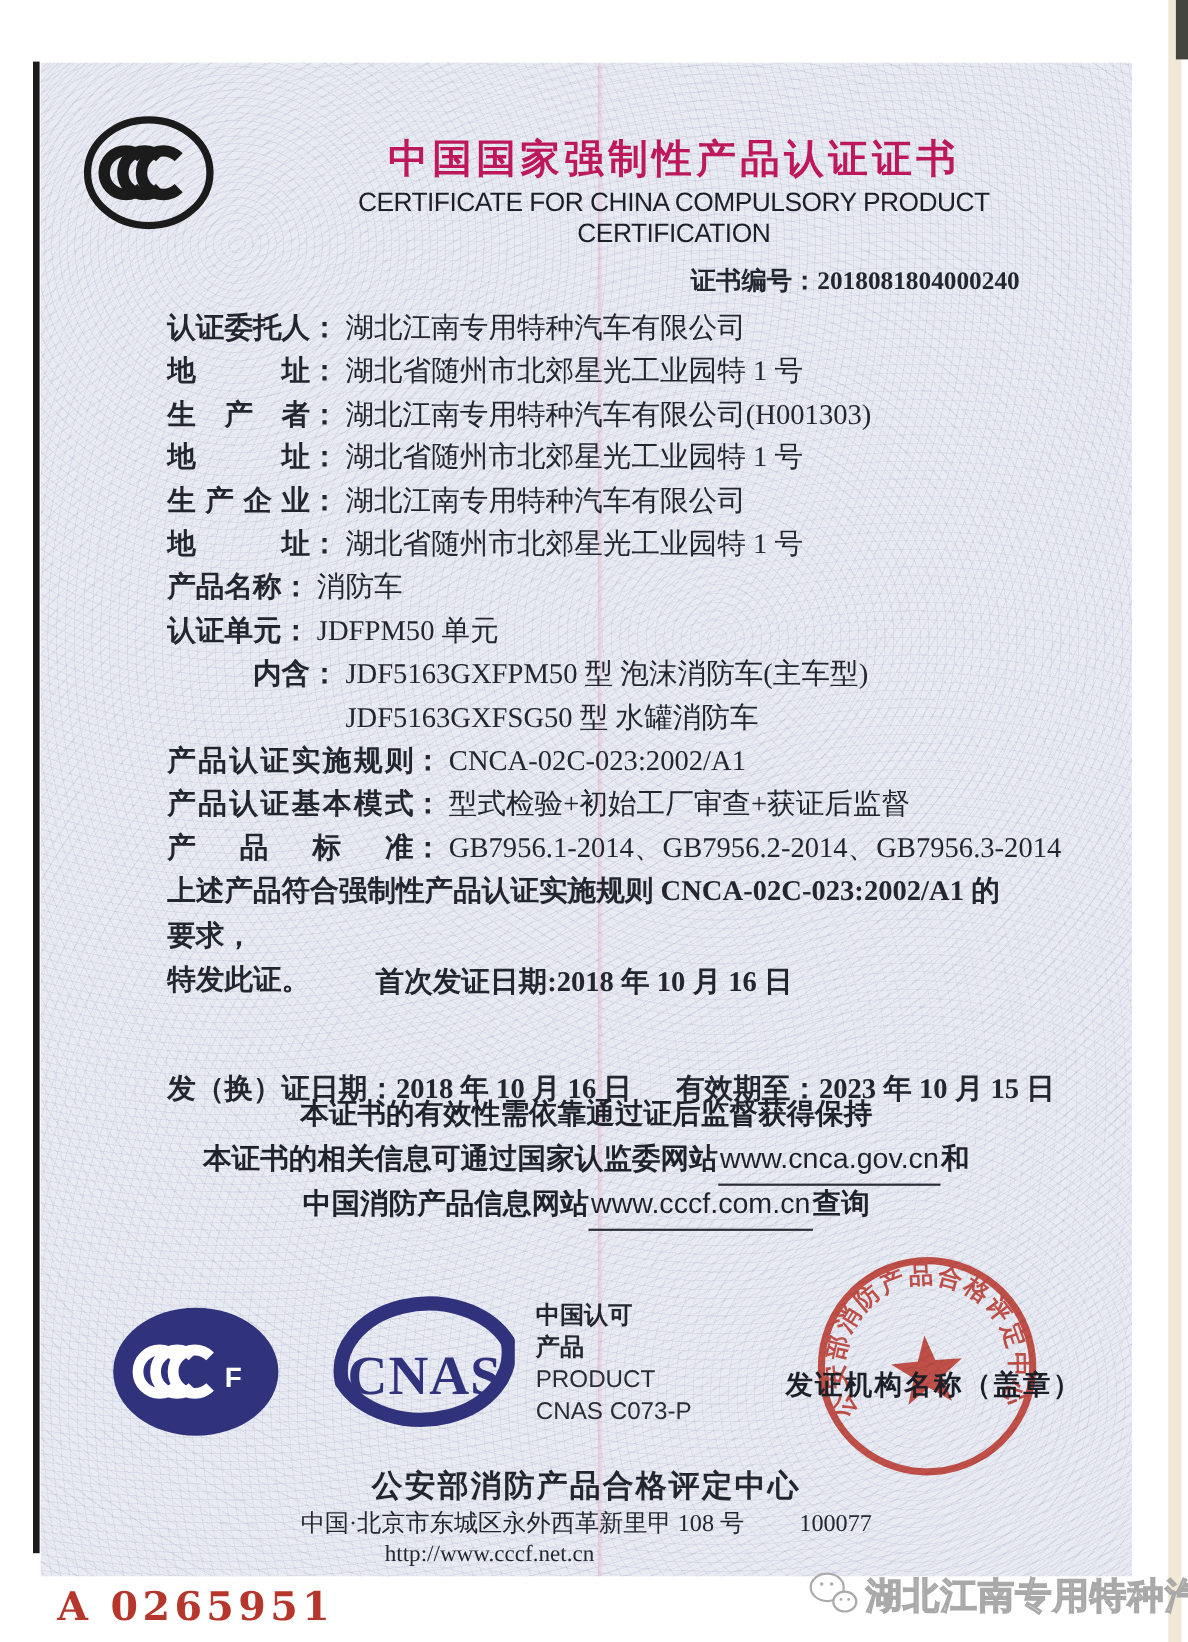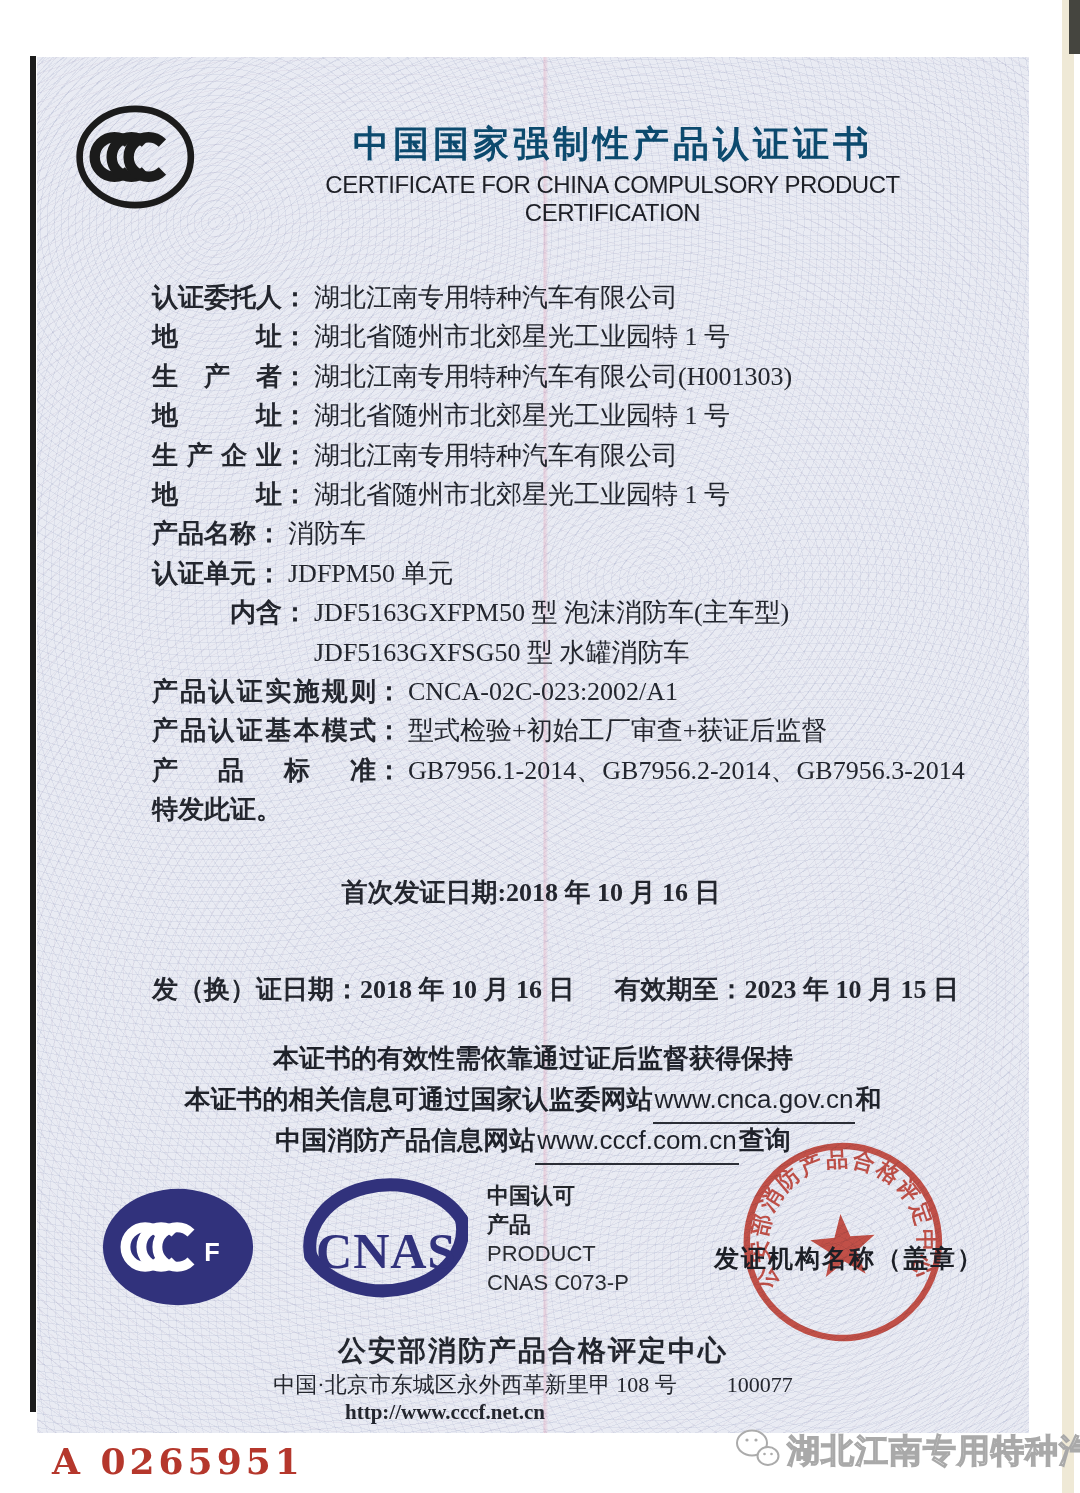--- a/index.html
+++ b/index.html
@@ -23,21 +23,21 @@
       linear-gradient(90deg, transparent 0, transparent 506px, rgba(225,120,150,0.25) 507px, rgba(225,120,150,0.10) 510px, transparent 511px),
       repeating-radial-gradient(circle at 18% 12%, rgba(106,118,166,0.11) 0 1px, transparent 1px 7px),
       repeating-radial-gradient(circle at 62% 38%, rgba(106,118,166,0.10) 0 1px, transparent 1px 8px),
       repeating-radial-gradient(circle at 35% 68%, rgba(150,118,160,0.08) 0 1px, transparent 1px 9px),
       repeating-radial-gradient(circle at 80% 88%, rgba(106,118,166,0.09) 0 1px, transparent 1px 8px);
   }
 
   .ccc-logo { position:absolute; left:73px; top:101px; }
   .title-cn {
     position:absolute; left:253px; top:120px; width:720px; text-align:center;
-    font-size:36px; font-weight:bold; letter-spacing:4px; color:#0c4a6e;
+    font-size:36px; font-weight:bold; letter-spacing:4px; color:#be185d;
   }
   .title-en {
     position:absolute; left:240px; top:171px; width:745px; text-align:center;
     font-family:"Liberation Sans","DejaVu Sans",sans-serif;
     font-size:24px; letter-spacing:-0.5px; color:#1d1f26;
   }
   .cert-no {
     position:absolute; left:628px; top:240px; font-size:23px; font-weight:600;
     white-space:nowrap;
   }
@@ -54,38 +54,38 @@
   .cont .lbl { width:78px; }
   .colon { font-weight:bold; }
   .val { margin-left:6px;margin-top:48px; }
 
   .statement { position:absolute; left:152px; top:790px; width:780px; font-size:26px; font-weight:600; line-height:40.5px; }
 
   .date-first  { position:absolute; left:37px; top:875px; width:988px; text-align:center; font-size:26px; font-weight:bold; }
   .date-reissue{ position:absolute; left:152px; top:972px; font-size:26px; font-weight:bold; white-space:nowrap; }
   .date-reissue .gap { display:inline-block; width:40px; }
 
-  .notice { position:absolute; left:37px; top:1038px; width:992px; text-align:center; font-size:26px; font-weight:bold; line-height:41px; color:#1f222a; }
+  .notice { position:absolute; left:37px; top:992px; width:992px; text-align:center; font-size:26px; font-weight:bold; line-height:41px; color:#1f222a; }
   .notice .url { font-family:"Liberation Sans","DejaVu Sans",sans-serif; font-weight:normal; border-bottom:2px solid #2b2e36; padding:0 2px 8px 2px; }
 
   .cccf-logo { position:absolute; left:98px; top:1186px; }
   .cnas-logo { position:absolute; left:296px; top:1170px; }
   .accreditation {
     position:absolute; left:487px; top:1181px; font-size:22px; line-height:29px;
     color:#23262c; font-weight:bold;
   }
   .accreditation .en { font-family:"Liberation Sans","DejaVu Sans",sans-serif; font-weight:normal; color:#2a2d33; }
 
   .stamp { position:absolute; left:737px; top:1136px; mix-blend-mode:multiply; opacity:0.9; transform:rotate(-5deg); }
   .issuer-label { position:absolute; left:714px; top:1242px; font-size:25px; font-weight:600; letter-spacing:2px; color:#1c1f26; white-space:nowrap; }
 
   .footer-org { position:absolute; left:37px; top:1332px; width:992px; text-align:center; font-size:28px; font-weight:bold; letter-spacing:2px; }
   .footer-address { position:absolute; left:37px; top:1370px; width:992px; text-align:center; font-size:22px; }
   .footer-address .pc { display:inline-block; margin-left:50px;text-align:right; }
-  .footer-url { position:absolute; left:37px; top:1400px; width:816px; text-align:center; font-size:21px;font-weight:bold; }
+  .footer-url { position:absolute; left:37px; top:1400px; width:816px; text-align:center; font-size:21px; }
 
   .serial { position:absolute; left:52px; top:1440px; font-size:36px; letter-spacing:4px; font-weight:600; color:#b5372c; font-family:"DejaVu Serif","Liberation Serif",serif; }
 
   .watermark { position:absolute; left:733px; top:1428px; display:flex; align-items:center; gap:6px; }
   .watermark .wm-text {
     font-family:"Liberation Sans","DejaVu Sans",sans-serif; font-size:33px; font-weight:bold;
     color:#fdfdfd; -webkit-text-stroke:1.2px #a9a9a9; letter-spacing:1px; white-space:nowrap;
   }
 </style>
 </head>
@@ -103,38 +103,40 @@
       <ellipse cx="66" cy="58" rx="59" ry="51" fill="none" stroke="#1b1b1b" stroke-width="7"></ellipse>
       <path d="M58.85 43.15 A 21 21 0 1 0 58.85 72.85" fill="none" stroke="#1b1b1b" stroke-width="11"></path>
       <path d="M76.85 43.15 A 21 21 0 1 0 76.85 72.85" fill="none" stroke="#1b1b1b" stroke-width="11"></path>
       <path d="M94.85 43.15 A 21 21 0 1 0 94.85 72.85" fill="none" stroke="#1b1b1b" stroke-width="11"></path>
     </svg>
   </div>
 
   <div class="title-cn">中国国家强制性产品认证证书</div>
   <div class="title-en">CERTIFICATE FOR CHINA COMPULSORY PRODUCT CERTIFICATION</div>
 
+  <div class="cert-no"><span>证书编号：</span><span>2018081804000240</span></div>
 
   <div class="fields">
     <div class="row std"><span class="lbl">认证委托人</span><span class="colon">：</span><span class="val">湖北江南专用特种汽车有限公司</span></div>
     <div class="row std"><span class="lbl">地址</span><span class="colon">：</span><span class="val">湖北省随州市北郊星光工业园特 1 号</span></div>
     <div class="row std"><span class="lbl">生产者</span><span class="colon">：</span><span class="val">湖北江南专用特种汽车有限公司(H001303)</span></div>
     <div class="row std"><span class="lbl">地址</span><span class="colon">：</span><span class="val">湖北省随州市北郊星光工业园特 1 号</span></div>
     <div class="row std"><span class="lbl">生产企业</span><span class="colon">：</span><span class="val">湖北江南专用特种汽车有限公司</span></div>
     <div class="row std"><span class="lbl">地址</span><span class="colon">：</span><span class="val">湖北省随州市北郊星光工业园特 1 号</span></div>
     <div class="row tight"><span class="lbl">产品名称</span><span class="colon">：</span><span class="val">消防车</span></div>
     <div class="row tight"><span class="lbl">认证单元</span><span class="colon">：</span><span class="val">JDFPM50 单元</span></div>
     <div class="row inner"><span class="lbl">内含</span><span class="colon">：</span><span class="val">JDF5163GXFPM50 型 泡沫消防车(主车型)</span></div>
     <div class="row cont"><span class="lbl"></span><span class="colon"></span><span class="val">JDF5163GXFSG50 型 水罐消防车</span></div>
     <div class="row wide"><span class="lbl">产品认证实施规则</span><span class="colon">：</span><span class="val">CNCA-02C-023:2002/A1</span></div>
     <div class="row wide"><span class="lbl">产品认证基本模式</span><span class="colon">：</span><span class="val">型式检验+初始工厂审查+获证后监督</span></div>
     <div class="row wide"><span class="lbl">产品标准</span><span class="colon">：</span><span class="val">GB7956.1-2014、GB7956.2-2014、GB7956.3-2014</span></div>
   </div>
 
   <div class="statement">
+    <div>上述产品符合强制性产品认证实施规则 CNCA-02C-023:2002/A1 的要求，</div>
     <div>特发此证。</div>
   </div>
 
   <div class="date-first">首次发证日期:2018 年 10 月 16 日</div>
   <div class="date-reissue"><span>发（换）证日期：2018 年 10 月 16 日</span><span class="gap"></span><span>有效期至：2023 年 10 月 15 日</span></div>
 
   <div class="notice">
     <div>本证书的有效性需依靠通过证后监督获得保持</div>
     <div><span>本证书的相关信息可通过国家认监委网站</span><span class="url">www.cnca.gov.cn</span><span>和</span></div>
     <div><span>中国消防产品信息网站</span><span class="url">www.cccf.com.cn</span><span>查询</span></div>

